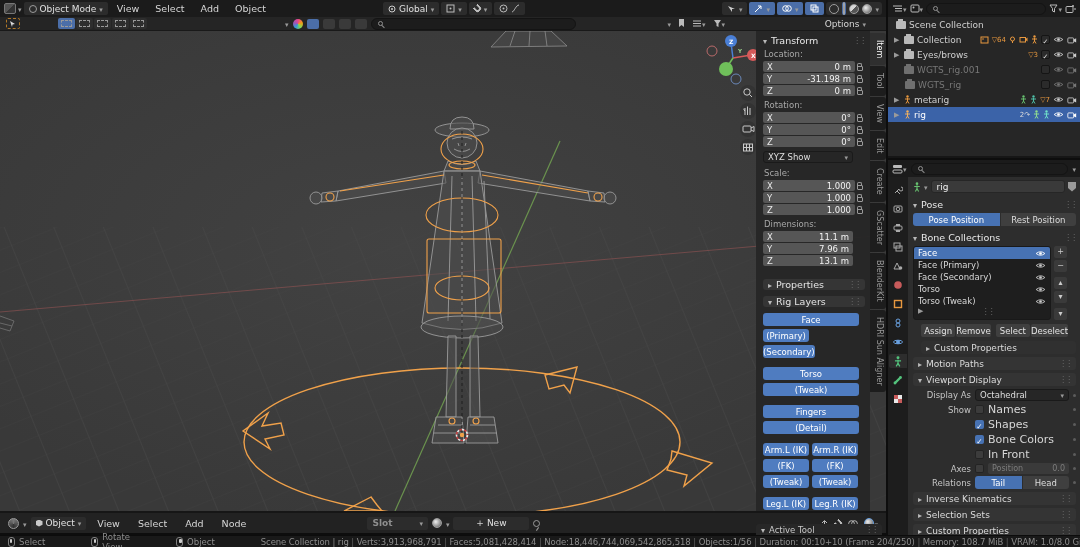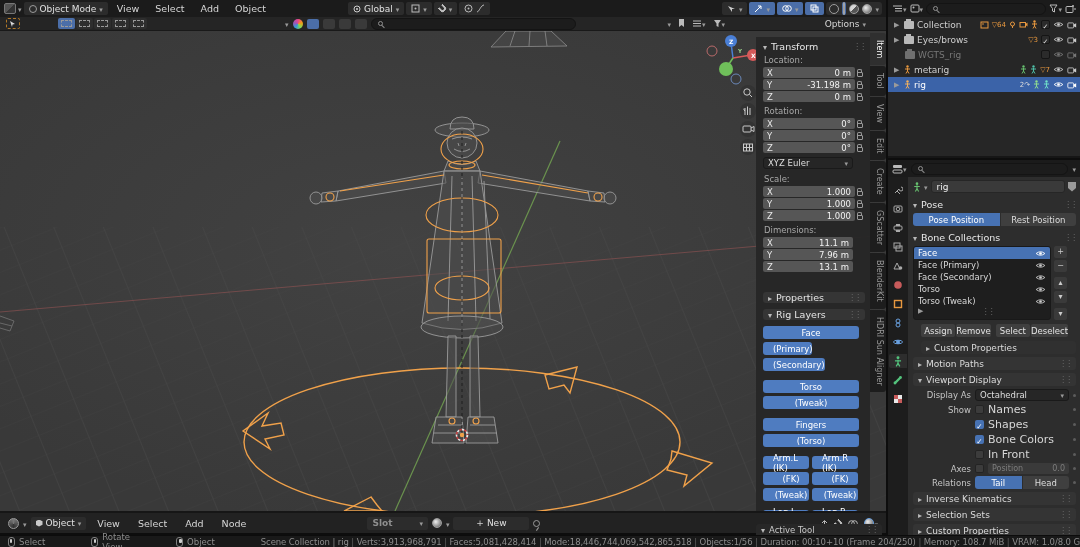--- a/index.html
+++ b/index.html
@@ -40,34 +40,34 @@
   .selmode span::after{content:"";position:absolute;inset:2px 3px;border:1px dashed #9a9a9a;}
   .selmode span.on{background:#4b6ea8;}
   
   .bk-logo{width:10px;height:10px;border-radius:50%;background:conic-gradient(#e84393,#f39c12,#7ed957,#3498db,#9b59b6,#e84393);}
   .bk-ic{width:12px;height:10px;background:#3a3a3a;border-radius:2px;}
   .bk-ic.on{background:#4b6ea8;}
   
   #viewport{left:0;top:31px;width:886px;height:480px;background:radial-gradient(ellipse at 45% 45%,#424242,#393939 75%);overflow:hidden;}
   .ovl{color:#cfcfcf;font-size:9.5px;line-height:15px;text-shadow:0 1px 1px rgba(0,0,0,.4);}
   
-  #npanel{left:756px;top:37px;width:114px;height:480px;background:rgba(38,38,38,.96);padding:4px 5px 4px 7px;display:flex;flex-direction:column;overflow:hidden;}
+  #npanel{left:756px;top:31px;width:114px;height:480px;background:rgba(38,38,38,.96);padding:4px 5px 4px 7px;display:flex;flex-direction:column;overflow:hidden;}
   .phead{display:flex;align-items:center;font-size:9.5px;color:#e8e8e8;height:14px;}
   .phead .grip{margin-left:auto;}
   .subhead{display:flex;align-items:center;background:#353535;border-radius:3px;height:14px;font-size:9.5px;color:#e4e4e4;padding:0 5px;margin:3px 0;}
   .subhead .grip{margin-left:auto;}
   .glab{color:#a8a8a8;font-size:8.5px;margin:3px 0 2px 1px;}
   .vline{display:flex;align-items:center;margin-bottom:1px;}
   .vrow{flex:1;display:flex;justify-content:space-between;align-items:center;background:#565656;border-radius:2px;height:11px;padding:0 4px;font-size:8.5px;color:#f2f2f2;}
   .vrow .ax{color:#e8e8e8;}
   .noLock{margin-right:12px;}
   .dropf{display:flex;justify-content:space-between;align-items:center;background:#262626;border:1px solid #1a1a1a;border-radius:3px;height:12px;padding:0 4px;font-size:8.5px;color:#dedede;margin:3px 12px 2px 0;}
   .riggrid{display:flex;flex-wrap:wrap;gap:3px;margin-top:3px;padding-right:6px;}
   .rbtn{background:#4f7cc0;border-radius:3px;height:13px;display:flex;align-items:center;justify-content:center;font-size:8.5px;color:#fff;flex:0 0 100%;}
-  .rbtn.half{flex:0 0 calc(50% - 2px);padding-left:10px;}
+  .rbtn.half{flex:0 0 calc(50% - 2px);}
   .rgap{flex:0 0 100%;height:3px;}
   
   #ntabs{left:870px;top:33px;width:16px;display:flex;flex-direction:column;gap:1px;}
   .vtab{writing-mode:vertical-rl;background:#1d1d1d;color:#999;font-size:8px;padding:7px 2px;border-radius:0 3px 3px 0;text-align:center;}
   .vtab.on{background:#2f2f2f;color:#fff;}
   
   #outliner{left:888px;top:0;width:192px;height:158px;background:#262626;border-bottom:2px solid #161616;}
   #ol-header{height:17px;background:#1b1b1b;display:flex;align-items:center;padding:0 4px;gap:3px;}
   .olrow{height:15px;display:flex;align-items:center;padding:0 3px;font-size:9px;color:#cfcfcf;gap:3px;position:relative;}
   .olrow.sel{background:#3b63a8;color:#fff;}
@@ -141,21 +141,21 @@
     <span class="hbtn">
       <span class="shadeball" style="width:8px;height:8px;"></span>
       <span>Object Mode</span>
       <span class="chev"></span>
     </span>
     <span class="menu-lb">View</span>
     <span class="menu-lb">Select</span>
     <span class="menu-lb">Add</span>
     <span class="menu-lb">Object</span>
 
-    <span style="margin-left:73px;justify-content:space-between;" class="hbtn">
+    <span style="margin-left:108px;justify-content:space-between;" class="hbtn">
       <svg width="8" height="8" viewBox="0 0 8 8">
           <circle cx="4" cy="4" r="3" fill="none" stroke="#ccc"></circle>
           <circle cx="4" cy="4" r="1" fill="#ccc"></circle>
         </svg>
       <span>Global</span>
       <span class="chev"></span>
     </span>
     <span class="hbtn">
       <svg width="9" height="9" viewBox="0 0 9 9">
           <rect x="1" y="1" width="7" height="7" fill="none" stroke="#bbb"></rect>
@@ -425,21 +425,21 @@
         <span class="lock"></span>
       </div>
     <div class="vline">
         <div class="vrow">
           <span class="ax">Z</span>
           <span>0°</span>
         </div>
         <span class="lock"></span>
       </div>
     <div class="dropf">
-        <span>XYZ Euler</span>
+        <span>XYZ Show</span>
         <span class="chev"></span>
       </div>
 
     <div class="glab">Scale:</div>
     <div class="vline">
         <div class="vrow">
           <span class="ax">X</span>
           <span>1.000</span>
         </div>
         <span class="lock"></span>
@@ -472,41 +472,41 @@
           <span>7.96 m</span>
         </div>
       </div>
     <div class="vline noLock">
         <div class="vrow">
           <span class="ax">Z</span>
           <span>13.1 m</span>
         </div>
       </div>
 
-    <div class="subhead" style="margin-top:19px;">
+    <div class="subhead" style="margin-top:12px;">
       <span class="ar"></span>
       <span>Properties</span>
       <span class="grip">⋮⋮</span>
     </div>
     <div class="subhead">
       <span class="ad"></span>
       <span>Rig Layers</span>
       <span class="grip">⋮⋮</span>
     </div>
 
     <div class="riggrid">
       <div class="rbtn">Face</div>
       <div class="rbtn half">(Primary)</div>
       <div class="rbtn half">(Secondary)</div>
       <div class="rgap"></div>
       <div class="rbtn">Torso</div>
       <div class="rbtn">(Tweak)</div>
       <div class="rgap"></div>
       <div class="rbtn">Fingers</div>
-      <div class="rbtn">(Torso)</div>
+      <div class="rbtn">(Detail)</div>
       <div class="rgap"></div>
       <div class="rbtn half">Arm.L (IK)</div>
       <div class="rbtn half">Arm.R (IK)</div>
       <div class="rbtn half">(FK)</div>
       <div class="rbtn half">(FK)</div>
       <div class="rbtn half">(Tweak)</div>
       <div class="rbtn half">(Tweak)</div>
       <div class="rgap"></div>
       <div class="rbtn half">Leg.L (IK)</div>
       <div class="rbtn half">Leg.R (IK)</div>
@@ -550,20 +550,24 @@
             <path d="M1 1 H8 L5.5 4.5 V8 L3.5 7 V4.5 Z" fill="none" stroke="#bbb"></path>
           </svg>
         <span class="chev"></span>
       </span>
       <svg width="11" height="10" viewBox="0 0 11 10">
           <rect x="1" y="2.5" width="7" height="6" rx="1" fill="none" stroke="#bbb"></rect>
           <path d="M8 3 V1 M7 2 H9 M9 5 H11" stroke="#bbb"></path>
         </svg>
     </div>
 
+    <div class="olrow" style="padding-left:8px;">
+      <span class="colbox"></span>
+      <span class="lbl">Scene Collection</span>
+    </div>
 
     <div class="olrow" style="padding-left:6px;">
       <span class="exp">▶</span>
       <span class="colbox"></span>
       <span class="lbl">Collection</span>
       <svg class="stickman" width="9" height="8" viewBox="0 0 9 8">
           <rect x="1" y="1" width="7" height="6" fill="none" stroke="#e8983f"></rect>
           <circle cx="3" cy="3" r=".8" fill="#e8983f"></circle>
         </svg>
       <span class="badge">▽<span>64</span></span>
@@ -599,20 +603,33 @@
       <svg class="ico" width="11" height="7" viewBox="0 0 12 8">
           <path d="M1 4 Q6 0 11 4 Q6 8 1 4 Z" fill="none" stroke="#ccc"></path>
           <circle cx="6" cy="4" r="1.5" fill="#ccc"></circle>
         </svg>
       <svg class="ico" width="10" height="8" viewBox="0 0 12 9">
           <rect x="1" y="2" width="7" height="6" rx="1" fill="none" stroke="#ccc"></rect>
           <path d="M8 4 L11 2.5 V7.5 L8 6" fill="#ccc"></path>
         </svg>
     </div>
 
+    <div class="olrow dim" style="padding-left:16px;">
+      <span class="colbox dim2"></span>
+      <span class="lbl">WGTS_rig.001</span>
+      <span class="ocb"></span>
+      <svg class="ico" width="11" height="7" viewBox="0 0 12 8">
+          <path d="M1 4 Q6 0 11 4 Q6 8 1 4 Z" fill="none" stroke="#777"></path>
+          <circle cx="6" cy="4" r="1.5" fill="#777"></circle>
+        </svg>
+      <svg class="ico" width="10" height="8" viewBox="0 0 12 9">
+          <rect x="1" y="2" width="7" height="6" rx="1" fill="none" stroke="#777"></rect>
+          <path d="M8 4 L11 2.5 V7.5 L8 6" fill="#777"></path>
+        </svg>
+    </div>
 
     <div class="olrow dim" style="padding-left:17px;">
       <span class="colbox dim2"></span>
       <span class="lbl">WGTS_rig</span>
       <span class="ocb"></span>
       <svg class="ico" width="11" height="7" viewBox="0 0 12 8">
           <path d="M1 4 Q6 0 11 4 Q6 8 1 4 Z" fill="none" stroke="#777"></path>
           <circle cx="6" cy="4" r="1.5" fill="#777"></circle>
         </svg>
       <svg class="ico" width="10" height="8" viewBox="0 0 12 9">
@@ -1013,21 +1030,21 @@
     <span class="hint">
       <span class="mico r">
           <i></i>
         </span>
       <span>Object</span>
     </span>
     <span id="stats">
       <span class="seg">Scene Collection | rig</span>
       <span class="seg">Verts:3,913,968,791</span>
       <span class="seg">Faces:5,081,428,414</span>
-      <span class="seg">Mode:18,446,744,069,542,865,518</span>
+      <span class="seg">Node:18,446,744,069,542,865,518</span>
       <span class="seg">Objects:1/56</span>
       <span class="seg">Duration: 00:10+10 (Frame 204/250)</span>
       <span class="seg">Memory: 108.7 MiB</span>
       <span class="seg">VRAM: 1.0/8.0 GiB</span>
       
     </span>
   </div>
 
 </div>
 

